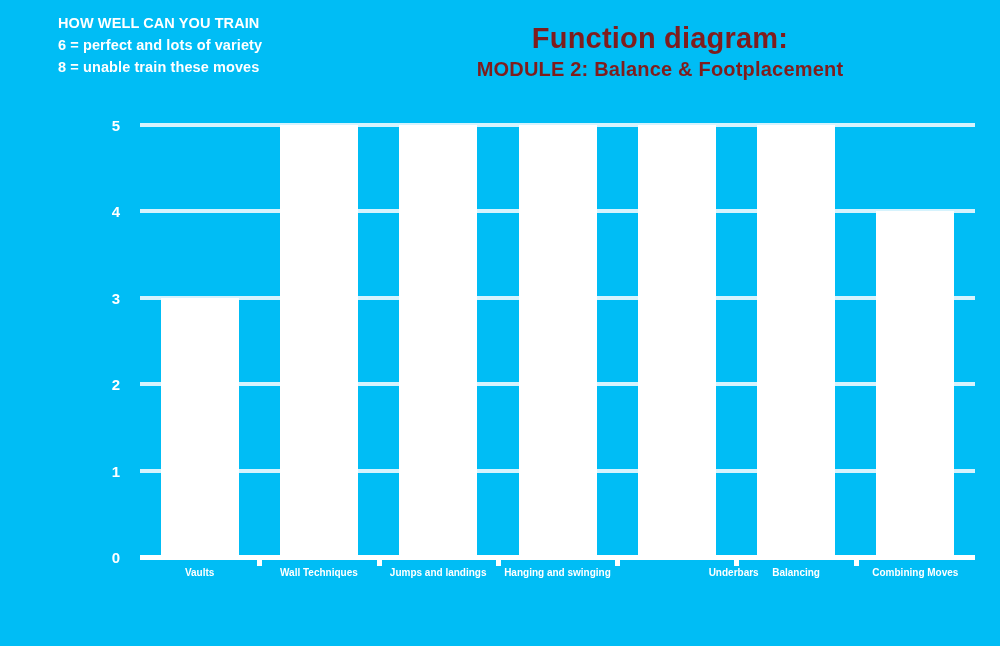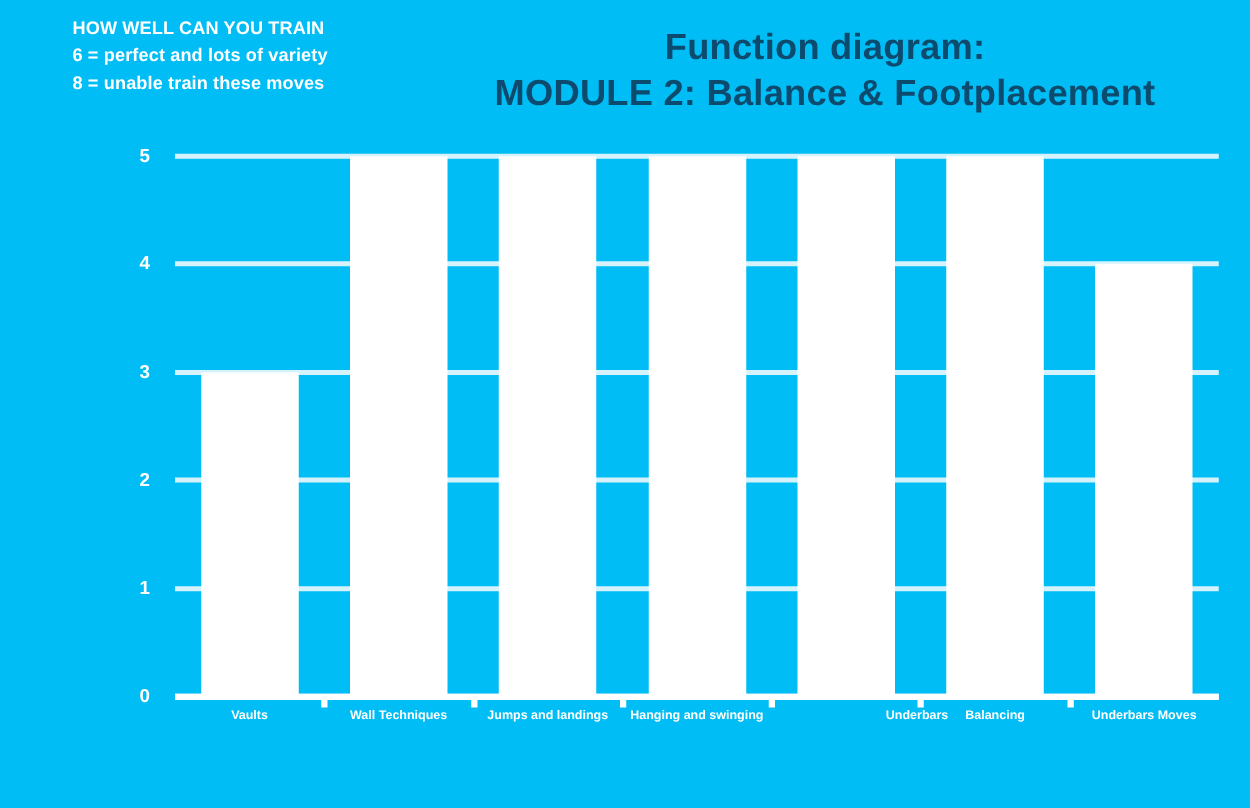--- a/index.html
+++ b/index.html
@@ -32,28 +32,28 @@
     padding-left: 44px;
   }
 
   
   #chart-title {
     position: absolute;
     left: 330px;
     top: 20px;
     width: 660px;
     text-align: center;
-    color: #0c4a6e;
+    color: #7f1d1d;
     font-weight: bold;
     font-size: 29px;
     line-height: 1.28;
     letter-spacing: 0.2px;
   }
   #chart-title .title-line-2 {
-    font-size: 29px;
+    font-size: 20px;
   }
 
   
   
   #plot-wrap {
     position: absolute;
     left: 0;
     top: 0;
     width: 1000px;
     height: 646px;
@@ -187,16 +187,16 @@
       <div class="xtick" style="left: 853.714px;"></div>
     </div>
 
   <div id="x-labels">
       <div class="xlabel" style="left: -12px; width: 143.286px;">Vaults</div>
       <div class="xlabel" style="left: 107.286px; width: 143.286px;">Wall Techniques</div>
       <div class="xlabel" style="left: 226.571px; width: 143.286px;">Jumps and landings</div>
       <div class="xlabel" style="left: 345.857px; width: 143.286px;">Hanging and swinging</div>
       <div class="xlabel" style="left: 478px; width: 143.286px; margin-left: 44px;">Underbars</div>
       <div class="xlabel" style="left: 584.429px; width: 143.286px;">Balancing</div>
-      <div class="xlabel" style="left: 703.714px; width: 143.286px;">Underbars Moves</div>
+      <div class="xlabel" style="left: 703.714px; width: 143.286px;">Combining Moves</div>
     </div>
 
 </div>
 
 </body></html>

